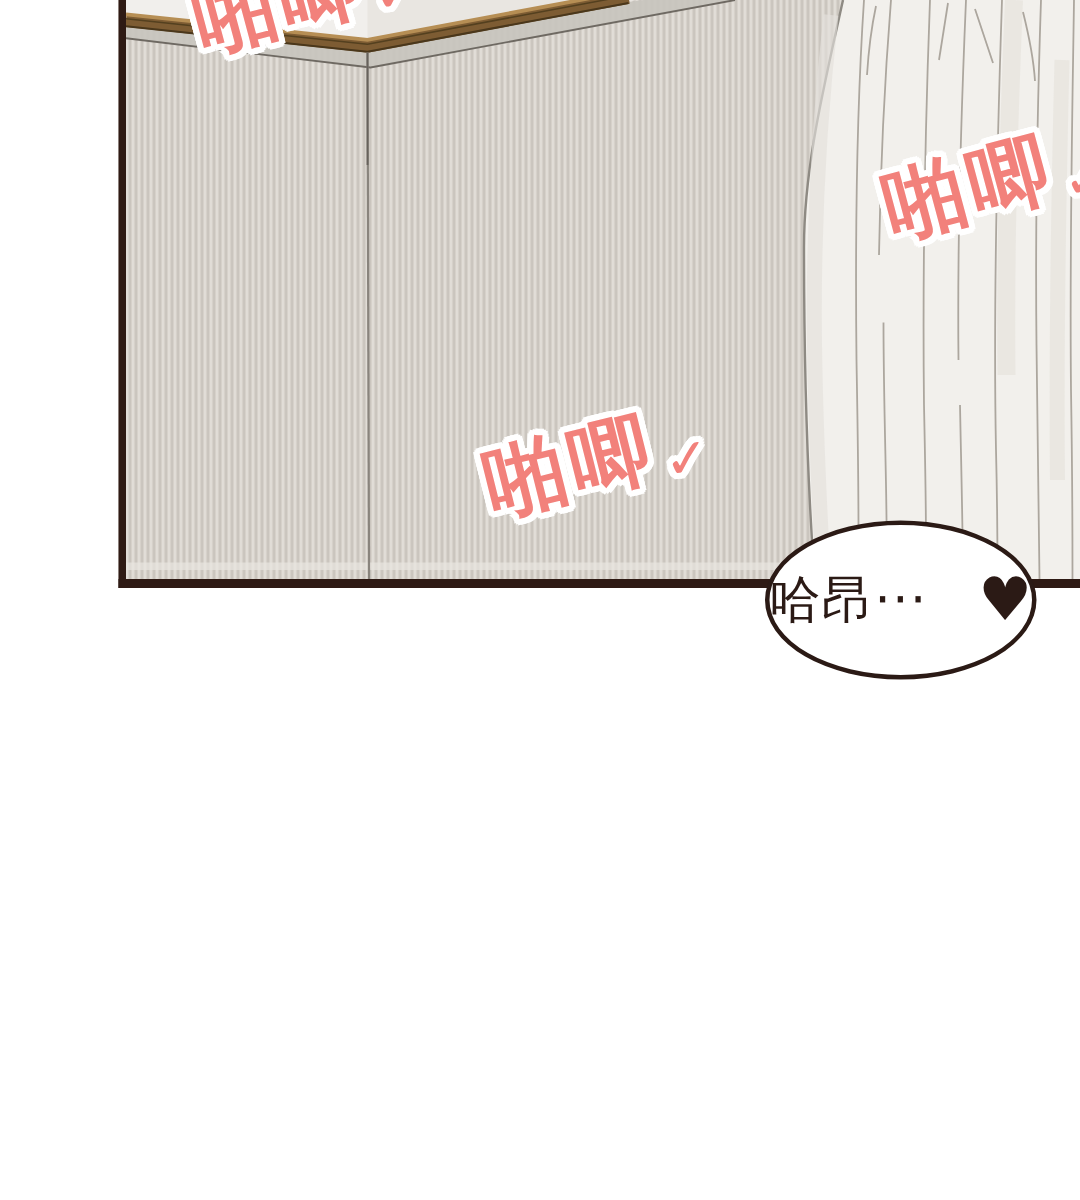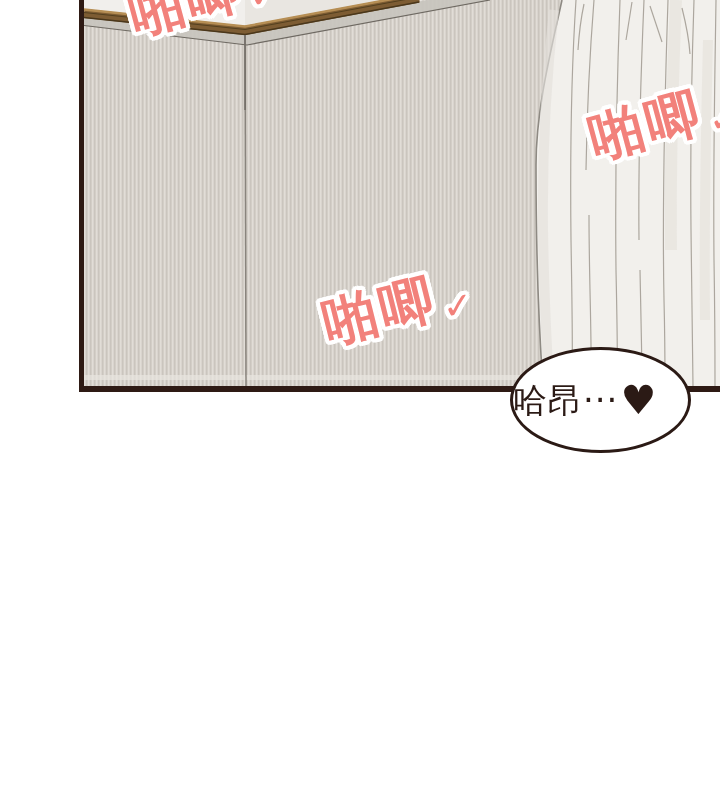--- a/index.html
+++ b/index.html
@@ -49,21 +49,21 @@
 
   
   .bubble {
     position: absolute;
     left: 510px; top: 347px;
     width: 181px; height: 106px;
     box-sizing: border-box;
     background: #ffffff;
     border: 3.5px solid #2b1a15;
     border-radius: 50%;
-    display: flex; align-items: center; justify-content: flex-start;
+    display: flex; align-items: center; justify-content: space-between;
     z-index: 5;
   }
   .bubble-text {
     color: #2b1a15;
     font-size: 34px;
     letter-spacing: 1px;
     line-height: 1;
     white-space: nowrap;
   }
   .bubble-heart {

